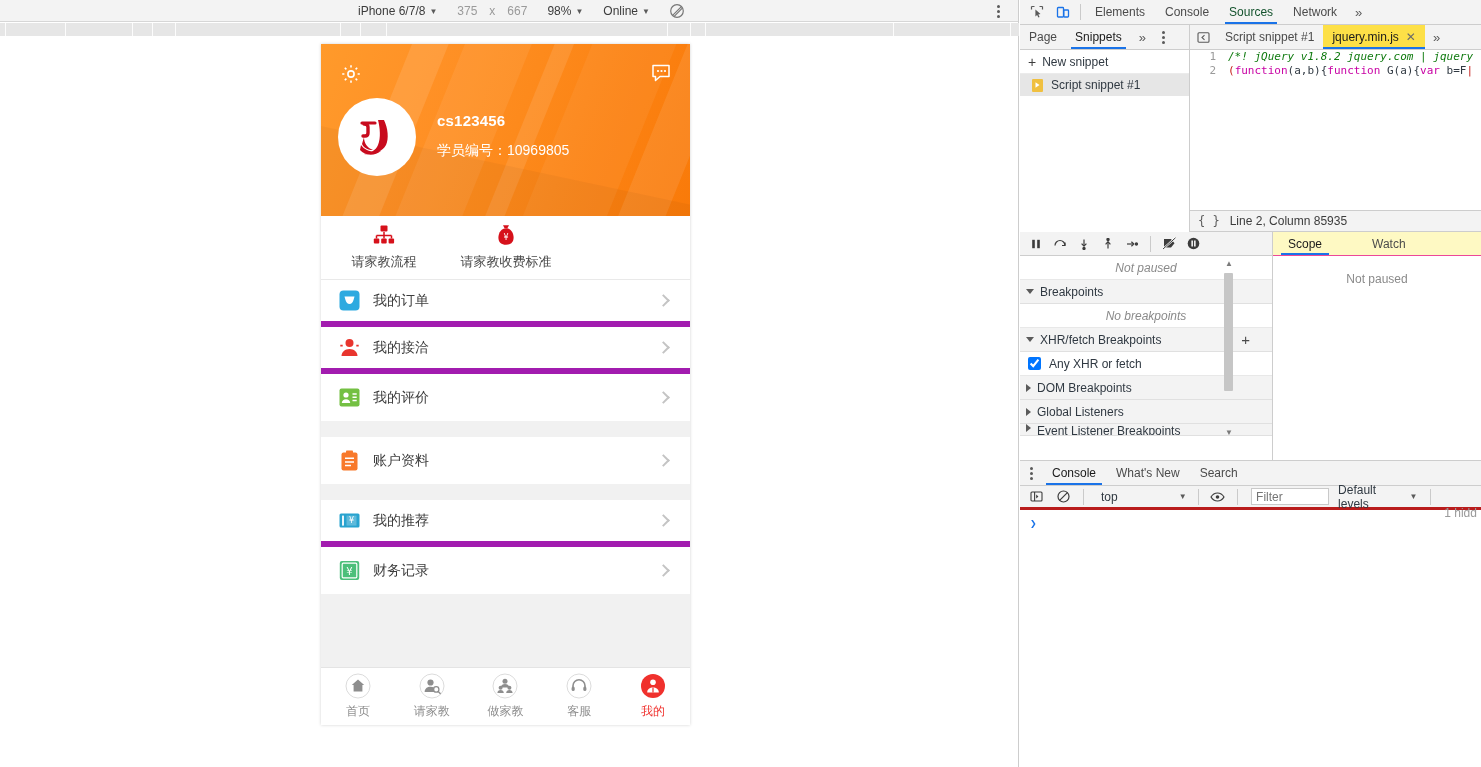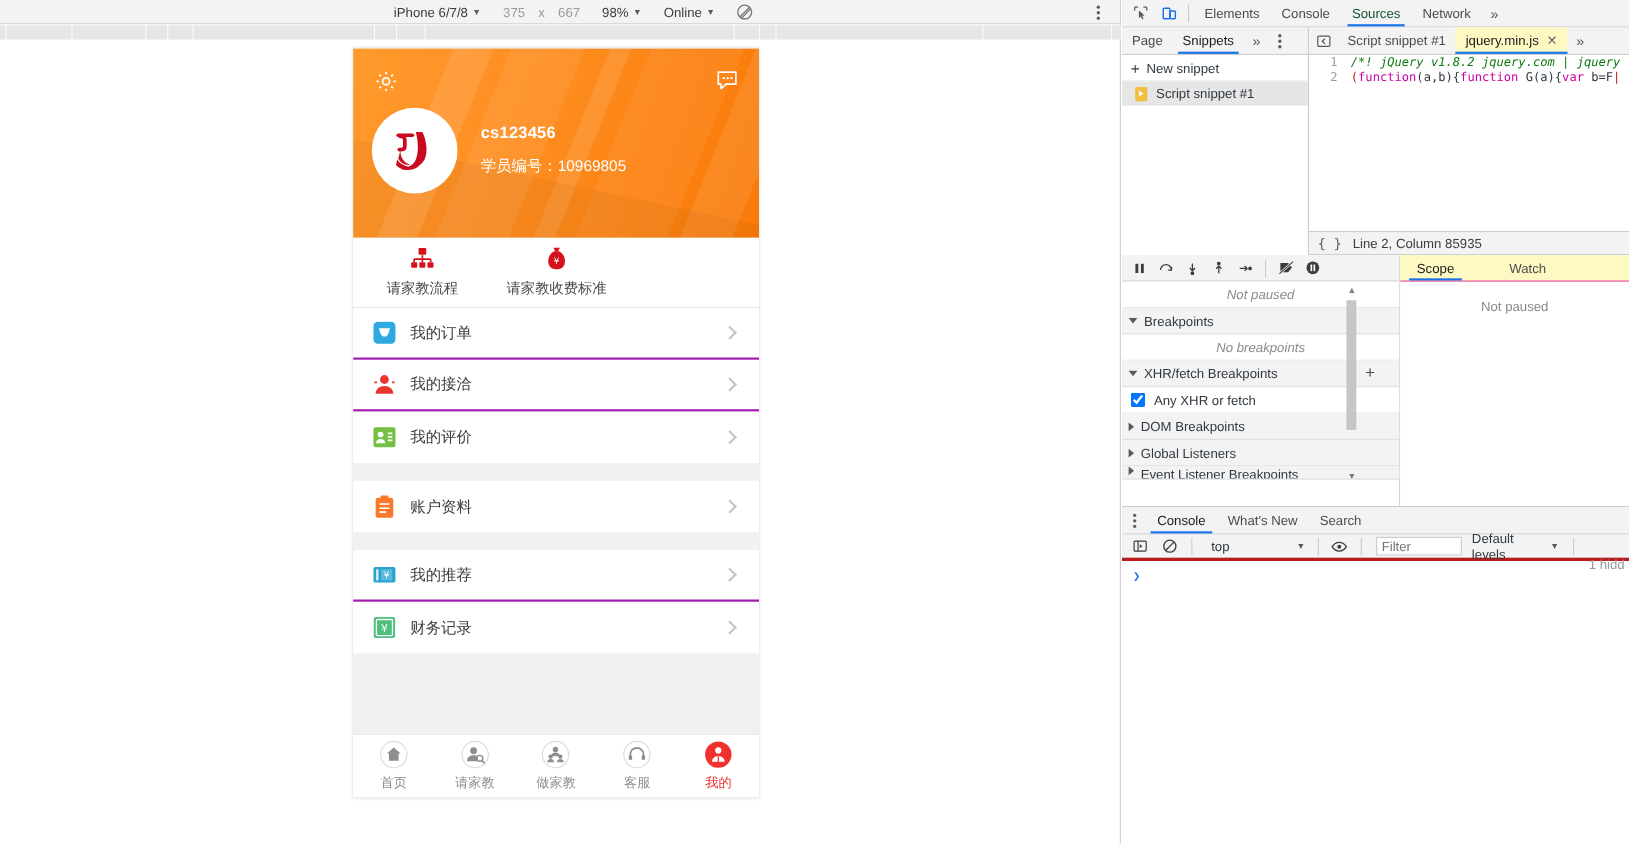--- a/index.html
+++ b/index.html
@@ -101,21 +101,21 @@
   }
   .qa .qa-icon { height: 22px; display:flex; align-items:flex-end; justify-content:center; }
   .qa .qa-label { font-size: 13px; color: #4a4a4a; margin-top: 7px; }
   .gap-band { height: 16px; background: #f1f1f1; }
 
   
   .list-block { background: #fff; }
   .row {
     height: 47px; display: flex; align-items: center;
     padding: 0 16px 0 18px; cursor: pointer;
-    border-bottom: 2px solid #a21caf;
+    border-bottom: 6px solid #a21caf;
     position: relative;
   }
   .row:last-child { border-bottom: none; }
   .row .r-icon { width: 21px; height: 21px; flex: 0 0 21px; display:flex; align-items:center; justify-content:center;}
   .row .r-label { font-size: 14px; color: #3d3d3d; margin-left: 13px; flex: 1; }
   .chev {
     width: 9px; height: 9px; border-right: 2px solid #c4c4c4; border-top: 2px solid #c4c4c4;
     transform: rotate(45deg); margin-right: 6px;
   }
 
@@ -158,21 +158,21 @@
     border-bottom: 1px solid #cdcdcd; background: #f3f3f3;
   }
   #nav-tabs { width: 170px; display:flex; align-items:center; border-right: 1px solid #cdcdcd; }
   .ntab { height: 24px; padding: 0 9px; display:flex; align-items:center; cursor:pointer; position:relative; color:#4b4b4b;}
   .ntab.sel { color:#1a1a1a; }
   .ntab.sel:after { content:''; position:absolute; left:5px; right:5px; bottom:0; height:2px; background:#1a73e8;}
   #nav-kebab { width: 20px; display:flex; flex-direction:column; align-items:center; justify-content:center; gap:2px; cursor:pointer;}
   #nav-kebab i { width:3px;height:3px;border-radius:50%;background:#5a5a5a;display:block;}
   #editor-tabs { flex:1; display:flex; align-items:center; }
   .etab { height:24px; padding:0 9px; display:flex; align-items:center; cursor:pointer; position:relative; color:#4b4b4b; white-space:nowrap;}
-  .etab.sel { color:#1a1a1a; background:#fef9c3; }
+  .etab.sel { color:#1a1a1a; background:#fde047; }
   .etab.sel:after { content:''; position:absolute; left:0; right:0; bottom:0; height:2px; background:#1a73e8;}
   .etab .x { margin-left: 7px; color:#6a6a6a; font-size:12px; }
 
   #dt-body { position:absolute; left:0; top:50px; width:461px; height:182px; display:flex; }
   #snippets-pane {
     width:170px; border-right:1px solid #cdcdcd; background:#fff;
   }
   #new-snippet {
     height:24px; display:flex; align-items:center; padding-left:8px; cursor:pointer;
     border-bottom:1px solid #ebebeb; color:#303942;

